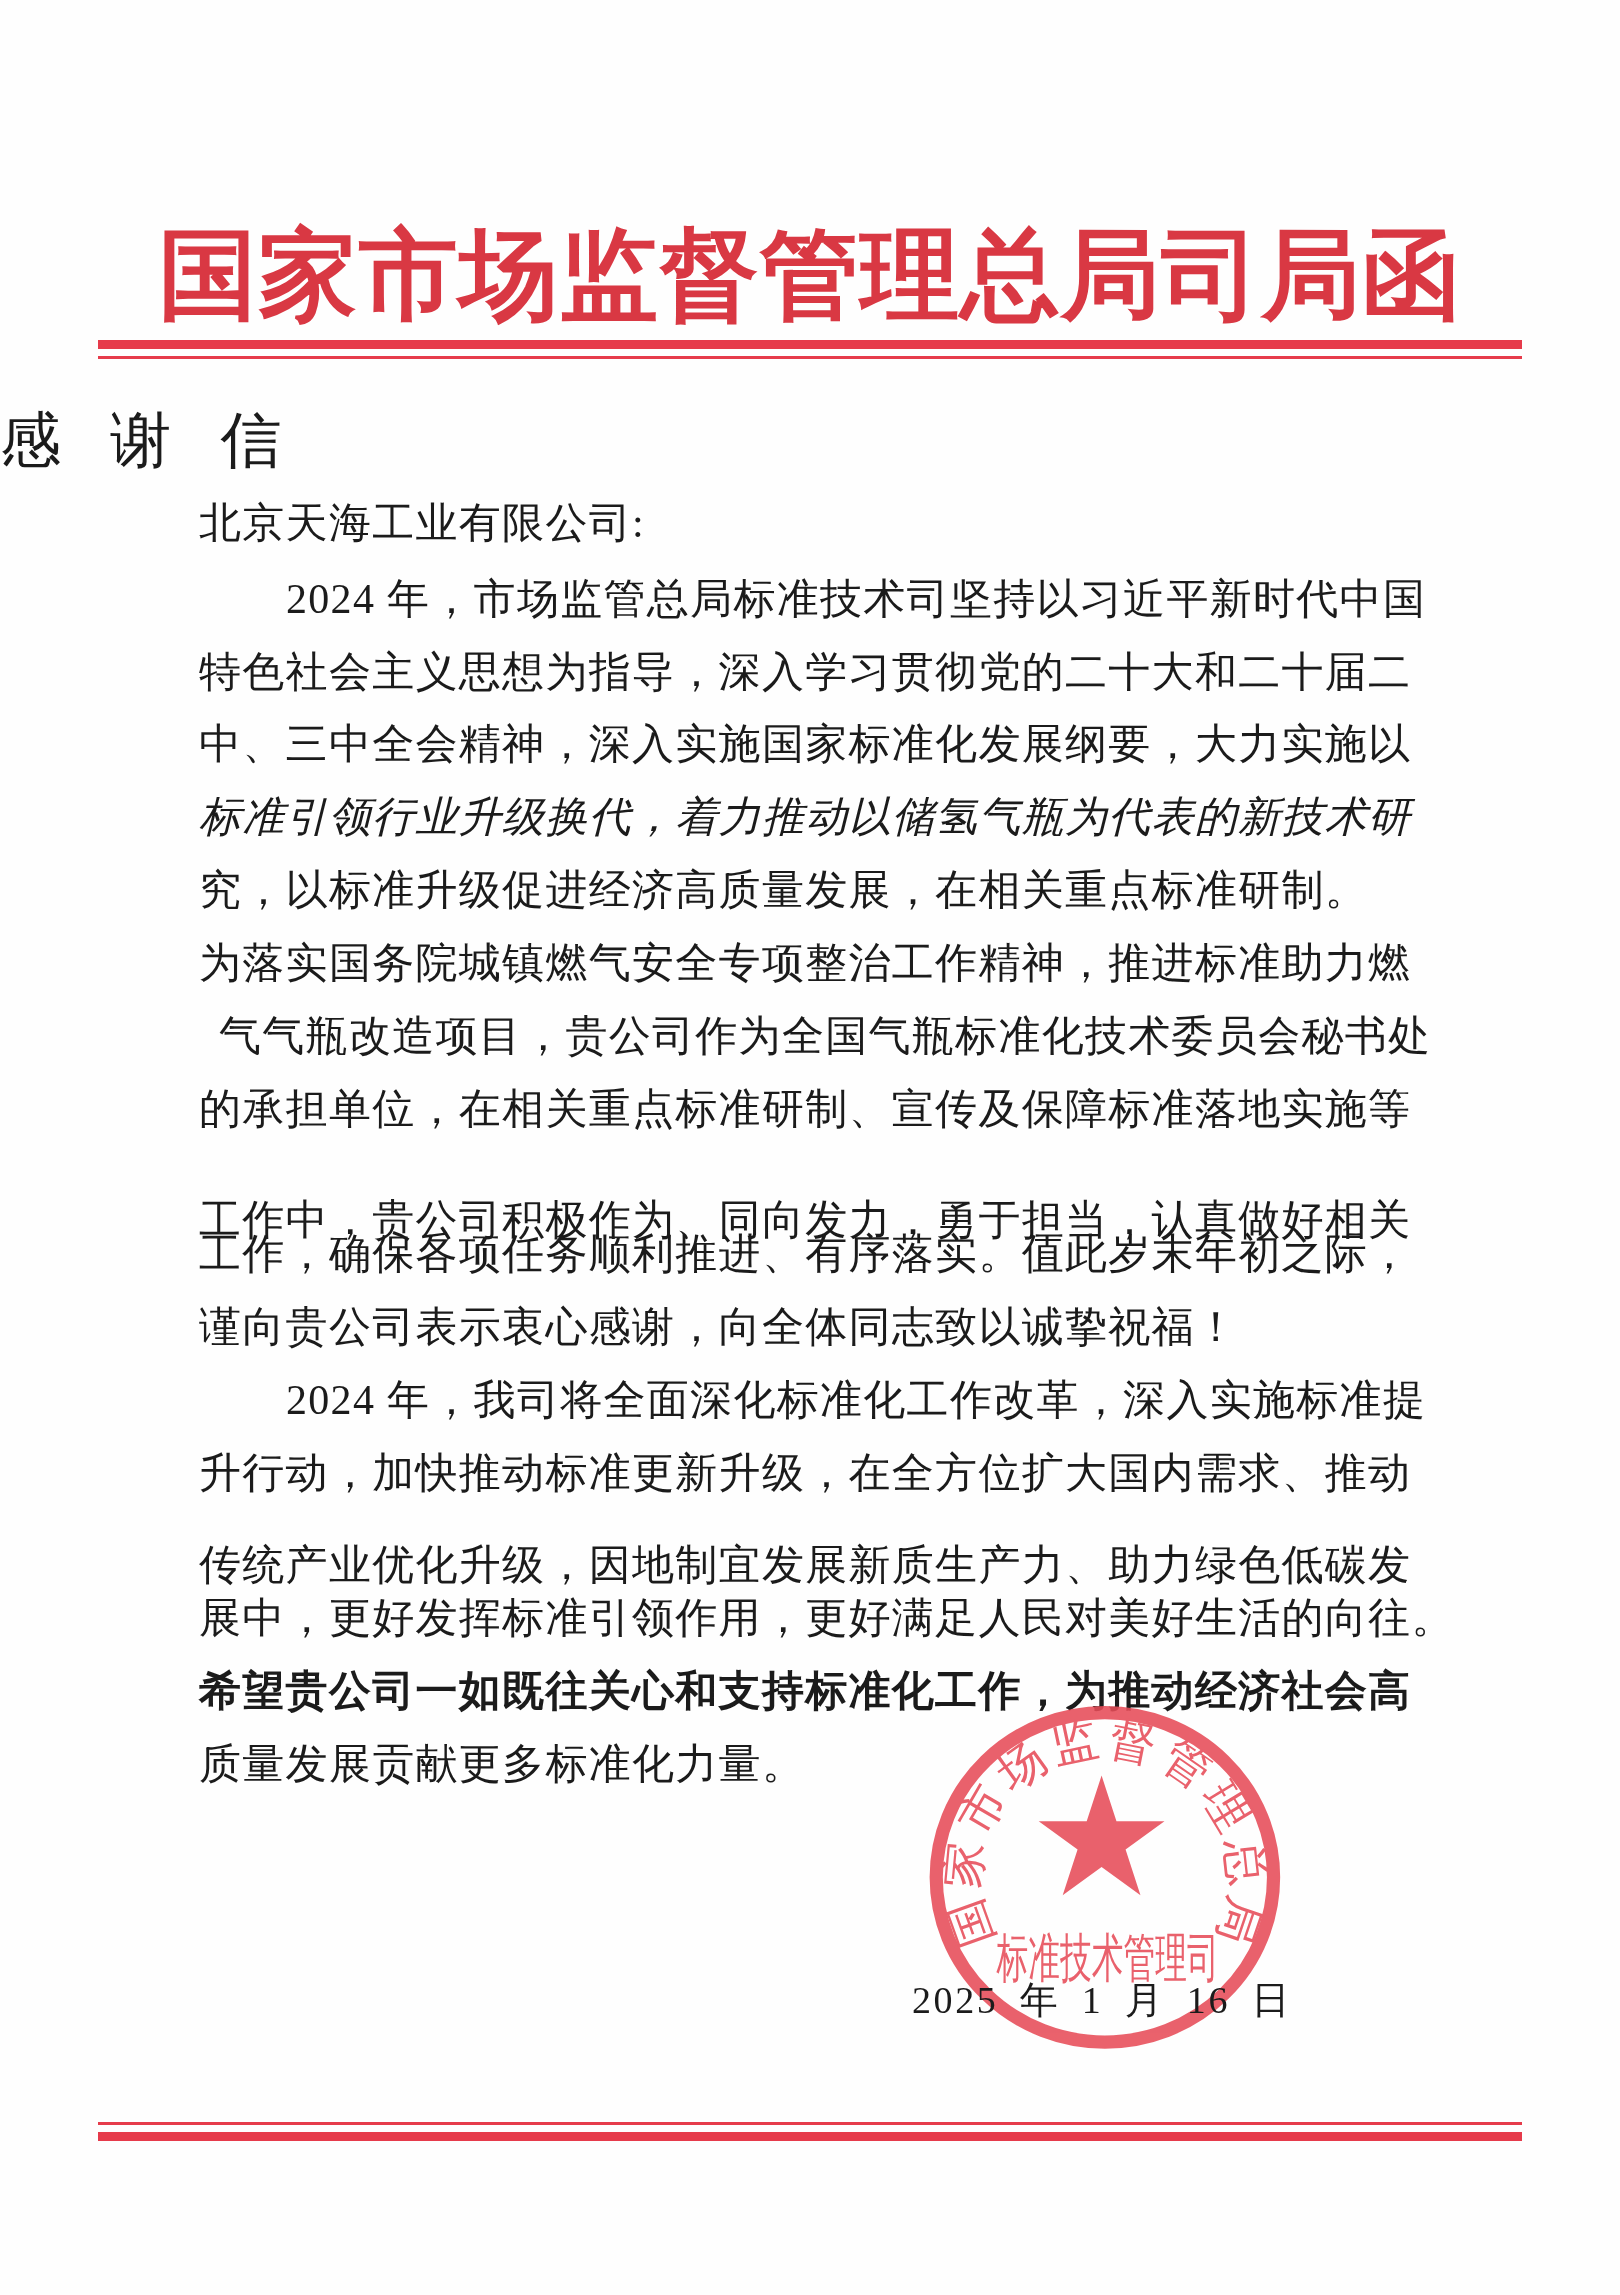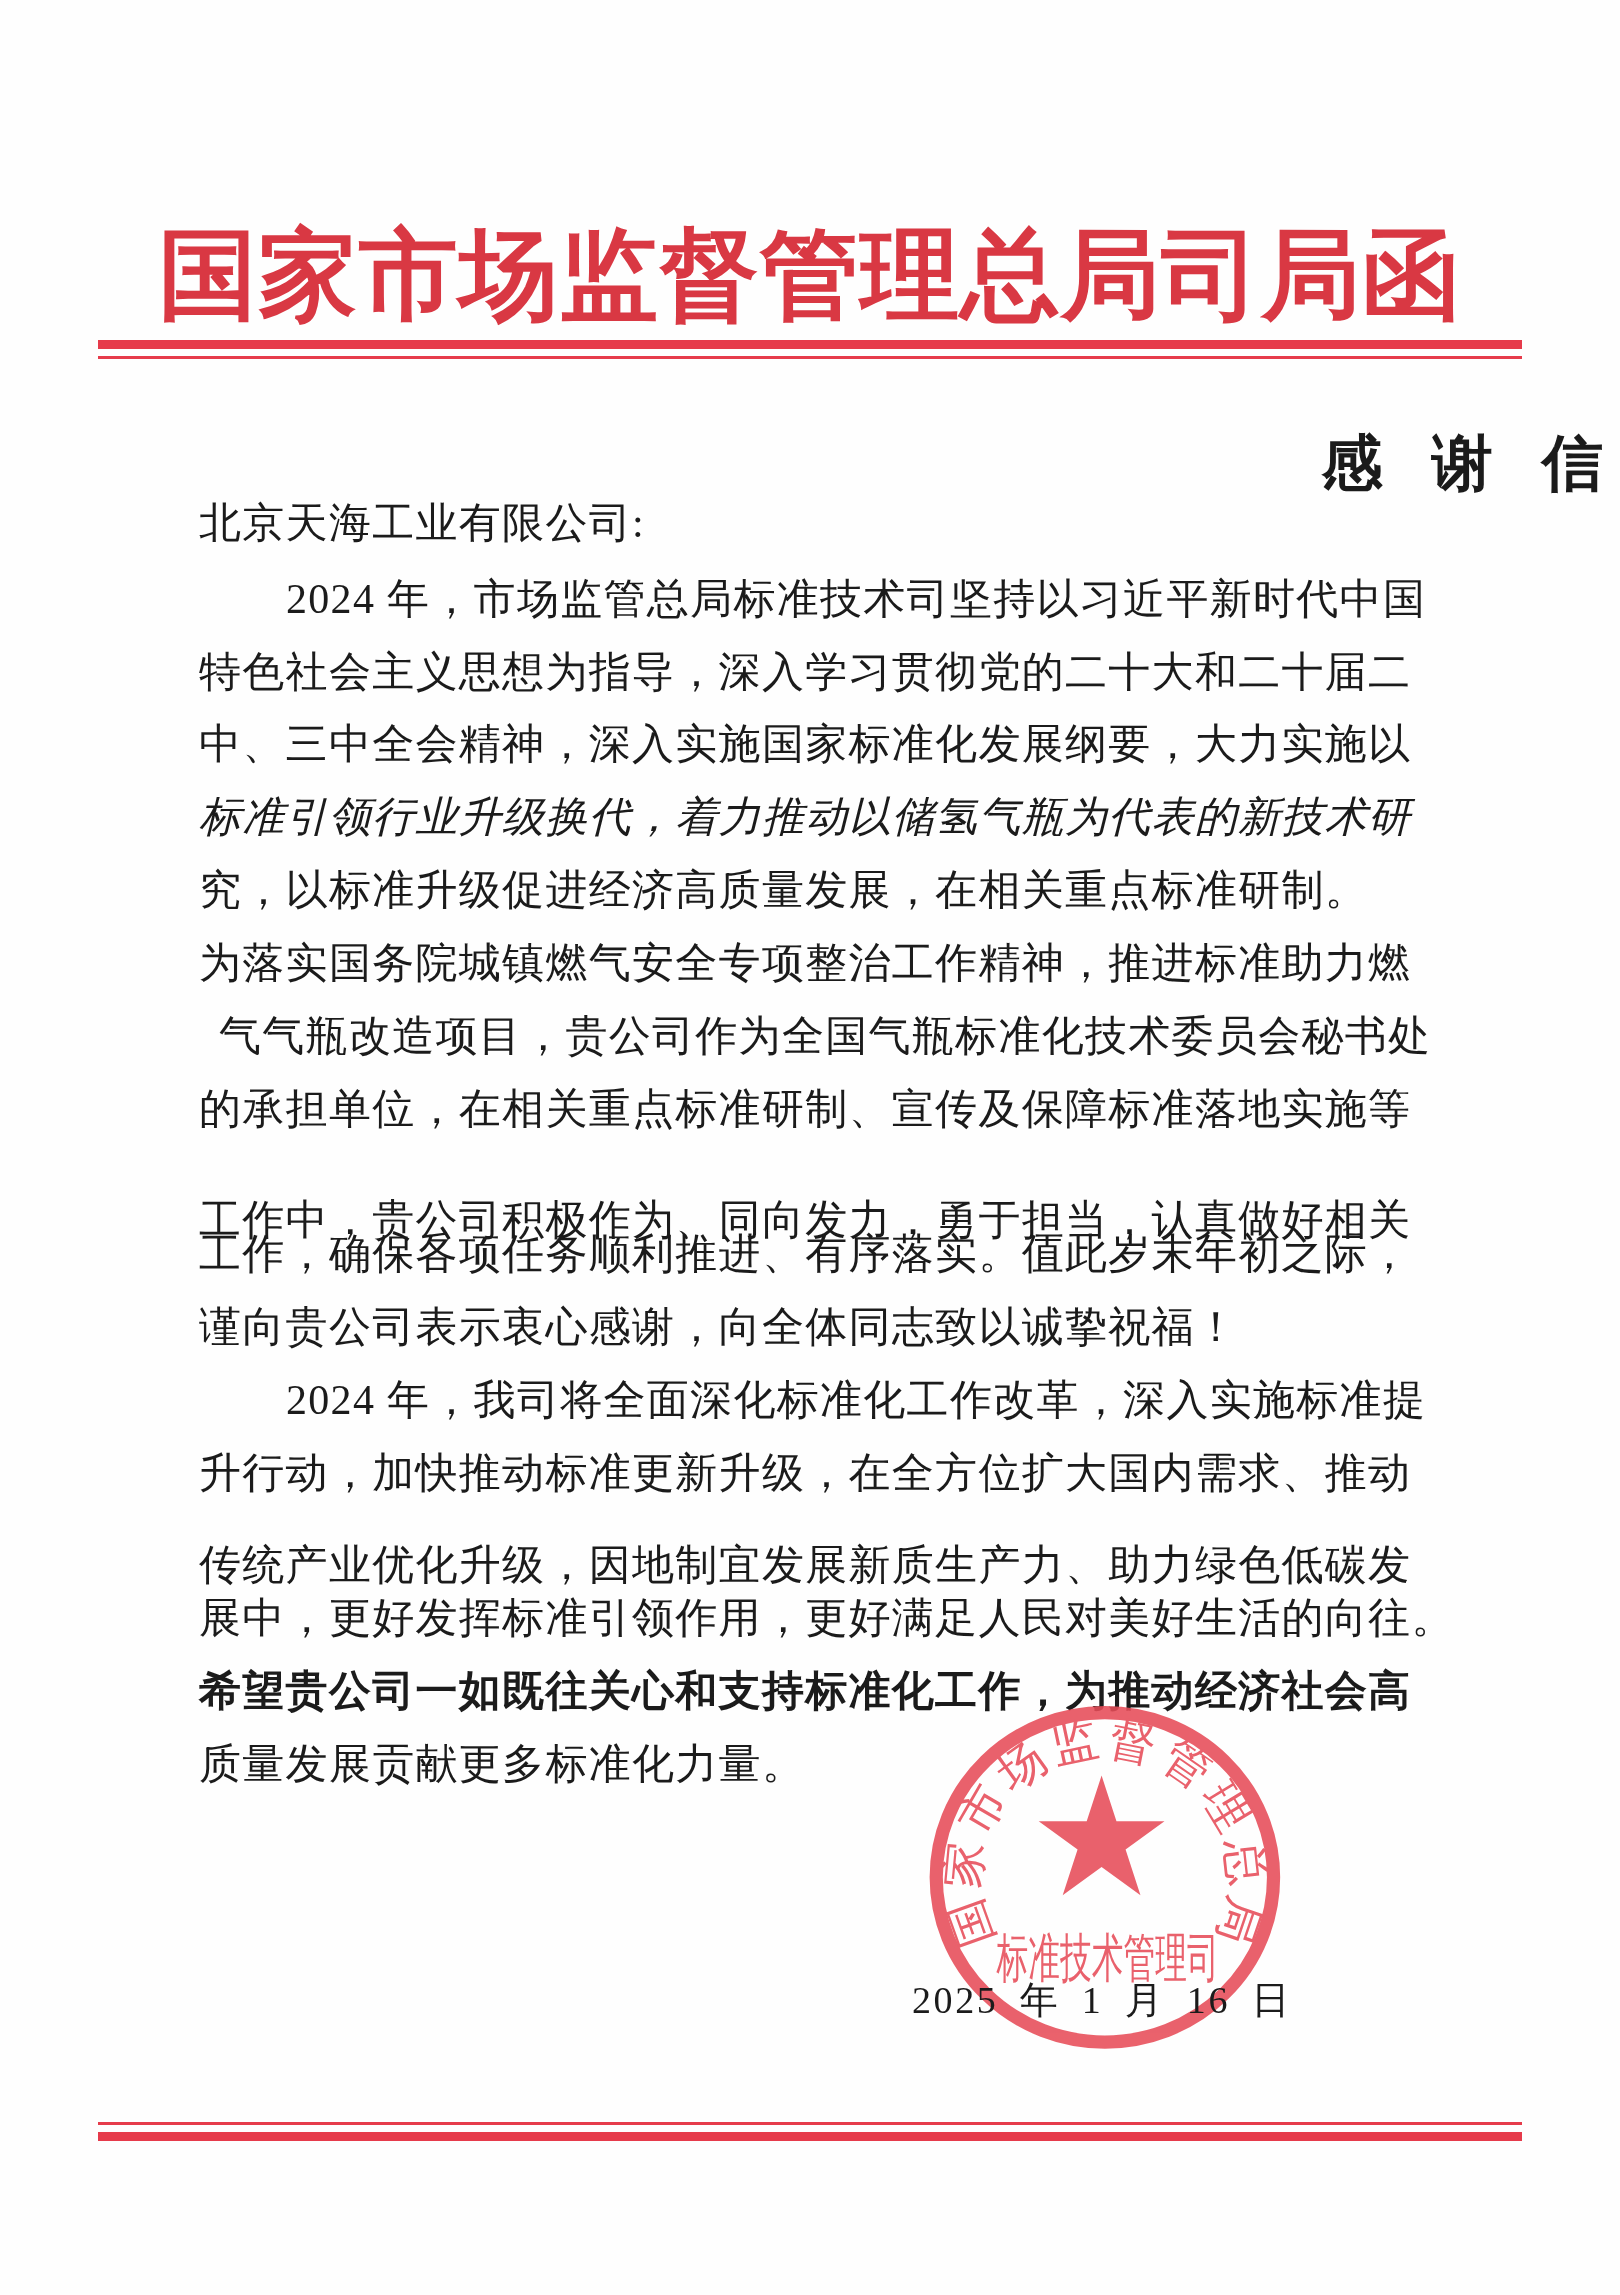--- a/index.html
+++ b/index.html
@@ -27,25 +27,24 @@
     letter-spacing:1.3px;
     white-space:nowrap;
   }
   .rule{position:absolute;left:98px;width:1424px;background:var(--line-red);}
   .rule.top-thick{top:340px;height:9.3px;}
   .rule.top-thin{top:356px;height:3.3px;}
   .rule.bottom-thin{top:2122px;height:3.3px;}
   .rule.bottom-thick{top:2132px;height:9.3px;}
   .letter-title{
     position:absolute;left:0;top:400px;width:1620px;
-    text-align:right;
-    font-size:61px;font-weight:bold;
+    text-align:left;
+    font-size:61px;font-weight:normal;
     letter-spacing:17px;
     white-space:nowrap;
-    margin-top:23px;
   }
   .salutation{
     position:absolute;left:199px;top:495px;
     font-size:42px;letter-spacing:1.3px;white-space:nowrap;
   }
   .body-line{
     position:absolute;left:199px;
     width:1258px;height:48px;
     font-size:42px;line-height:1.1;
     letter-spacing:1.3px;white-space:nowrap;

